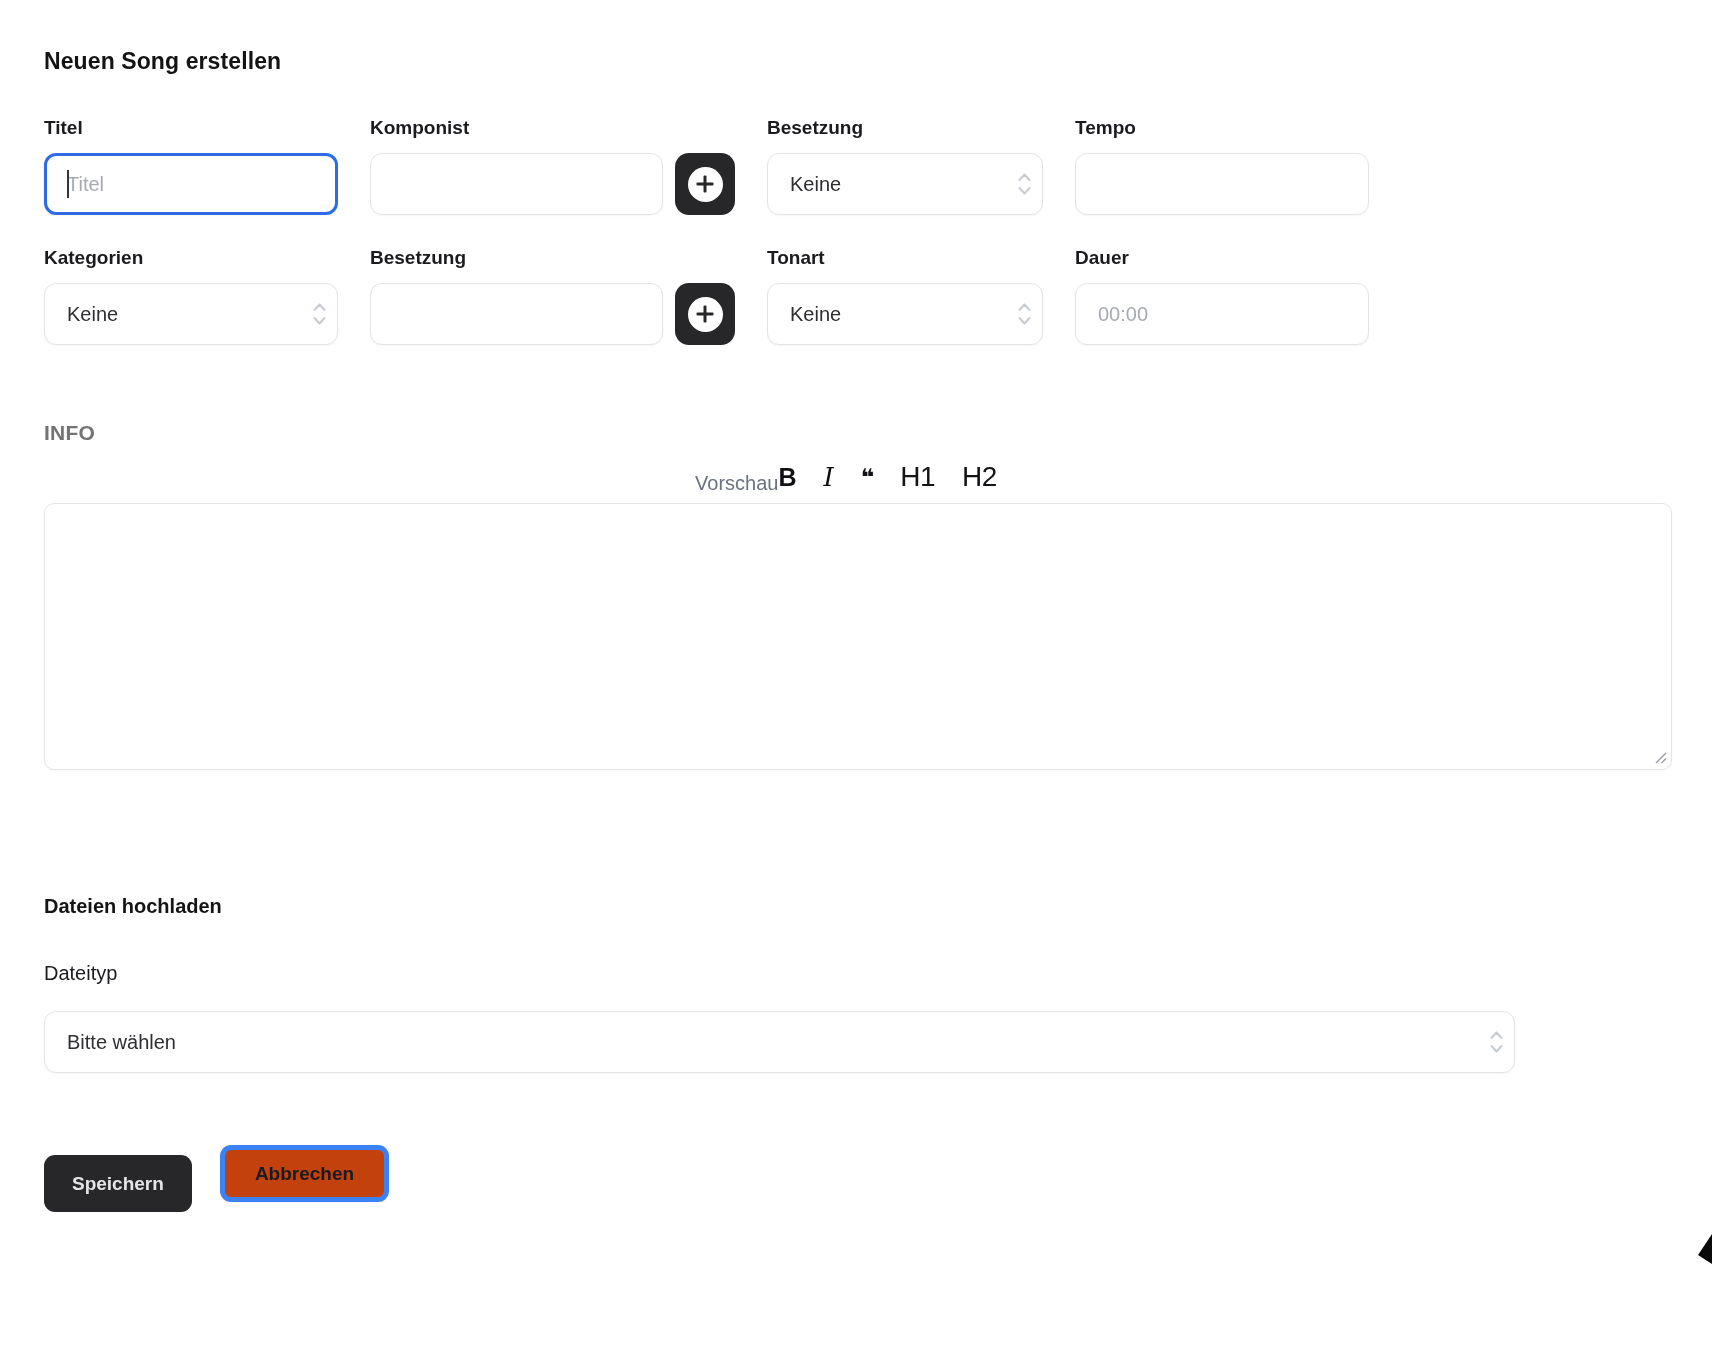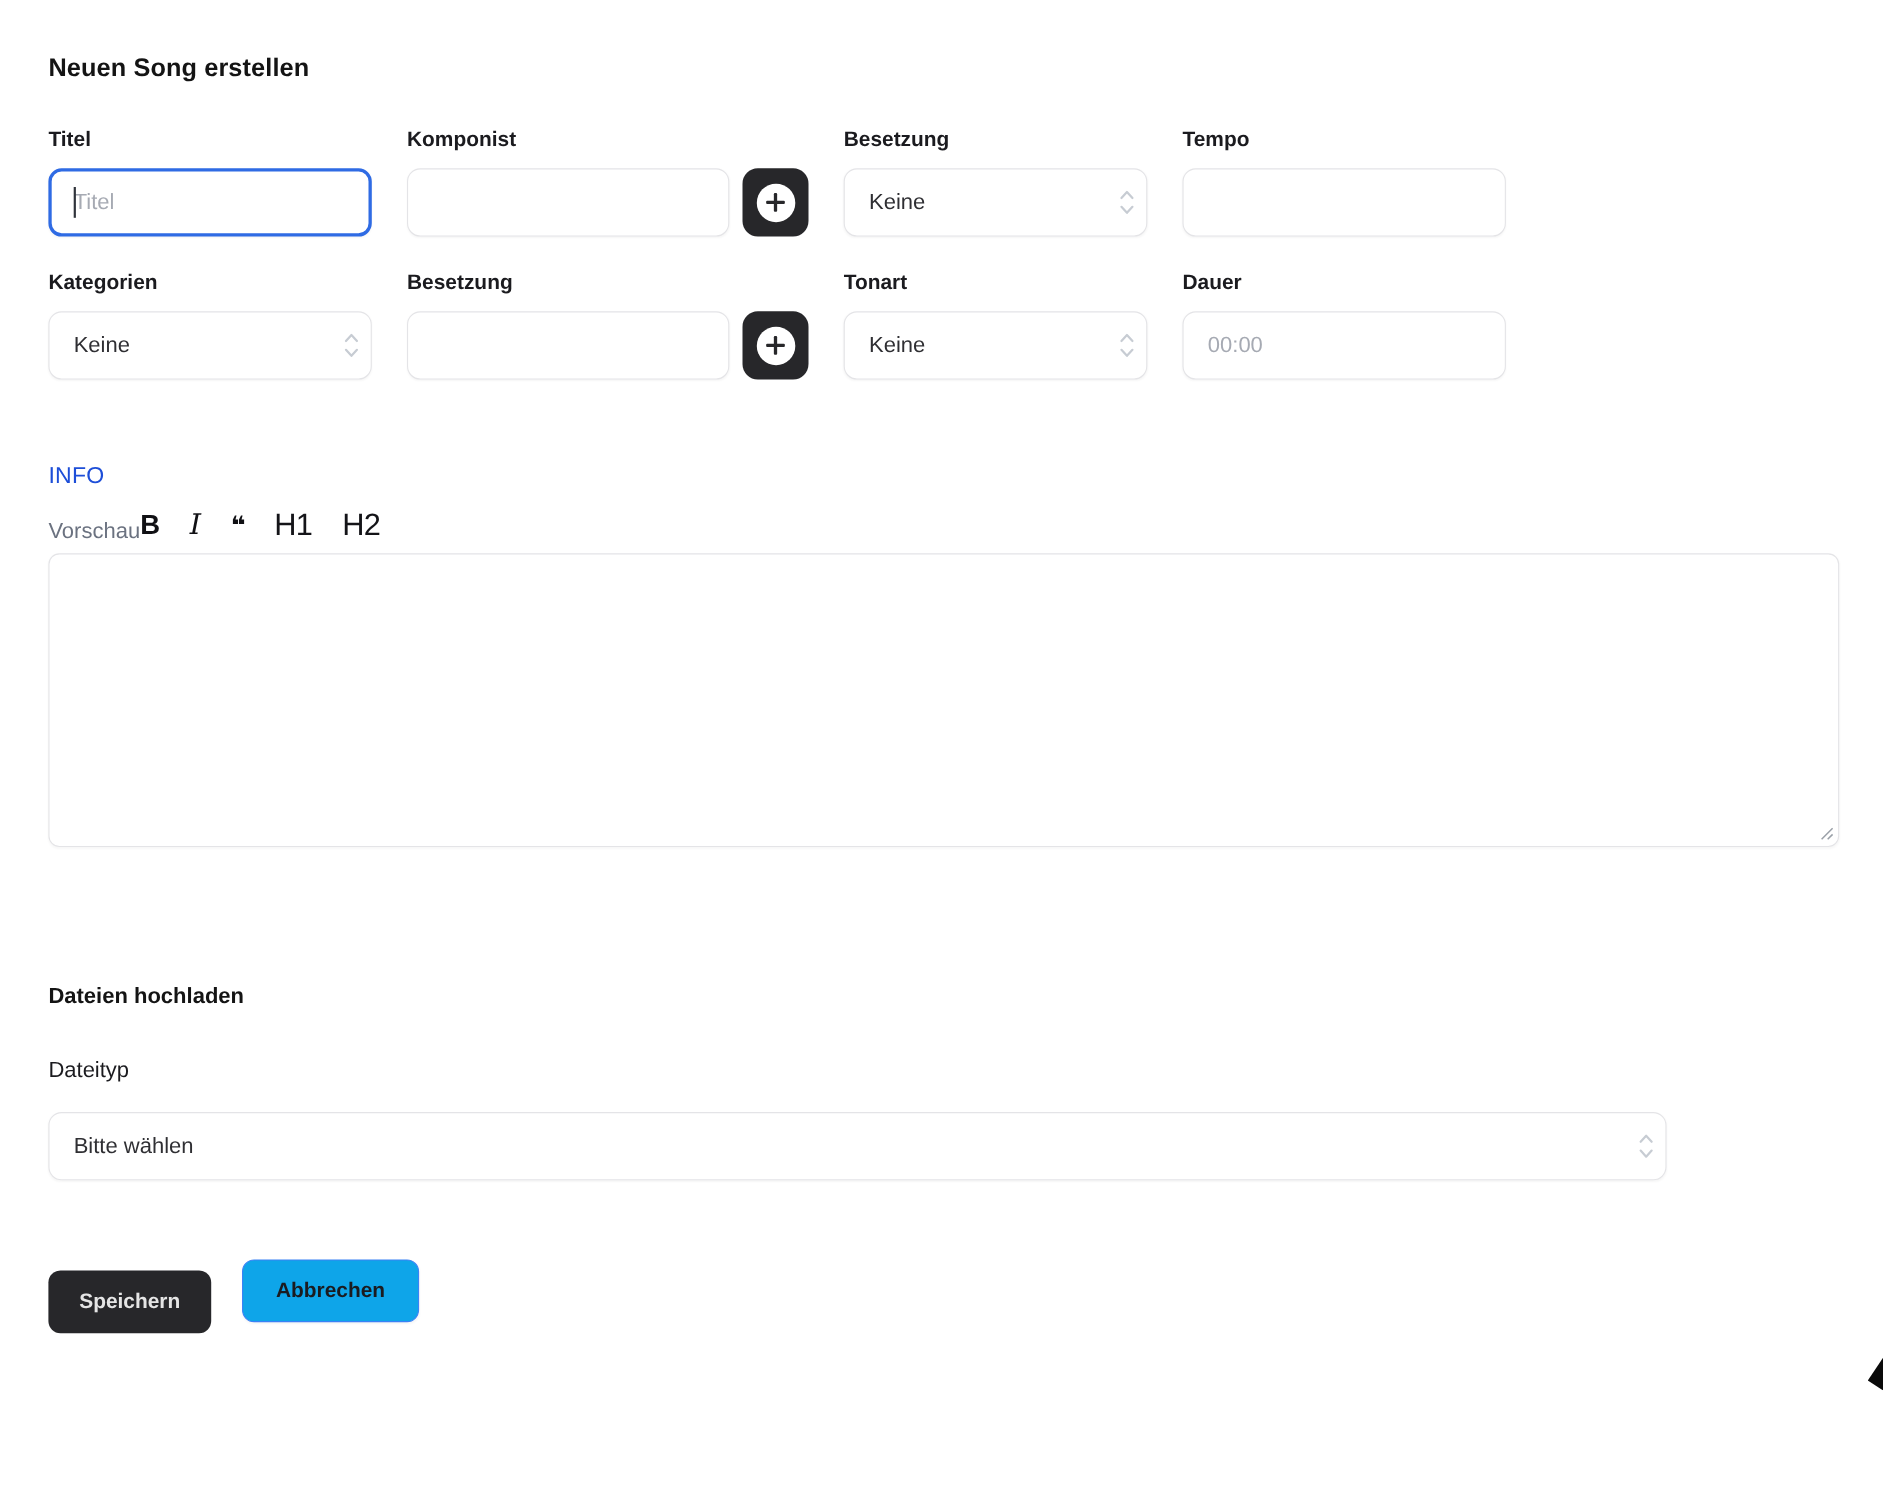--- a/index.html
+++ b/index.html
@@ -58,23 +58,23 @@
   .plus-circle::after { transform:translate(-50%,-50%) rotate(90deg); }
 
   .select-box {
     display:flex; align-items:center; justify-content:space-between;
     padding:0 9px 0 22px; cursor:pointer; user-select:none;
   }
   .select-value { font-size:20px; color:#2f2f33; }
   .chevron-updown { display:block; }
 
   .info-section { margin-top:76px; }
-  .info-label { font-size:21px; font-weight:400; color:#1d4ed8; letter-spacing:0.2px; }
+  .info-label { font-size:21px; font-weight:700; color:#737373; letter-spacing:0.2px; }
   .info-subrow {
-    margin-top:16px; display:flex; align-items:flex-end; justify-content:flex-start;
+    margin-top:16px; display:flex; align-items:flex-end; justify-content:center;
   }
   .preview-tab { font-size:20px; color:#6b7280; cursor:pointer; }
   .editor-toolbar { display:flex; align-items:center; gap:27px; margin-right:20px; padding-bottom:2px; }
   .tb-bold   { font-size:25px; font-weight:700; color:#101014; cursor:pointer; }
   .tb-italic { font-size:26px; font-style:italic; font-family:"DejaVu Serif","Liberation Serif",serif; color:#101014; cursor:pointer; }
   .tb-quote  { font-size:23px; font-weight:700; color:#101014; cursor:pointer; letter-spacing:-1px; }
   .tb-h      { font-size:28px; font-weight:400; color:#141418; cursor:pointer; letter-spacing:-0.5px; }
 
   .editor-wrap { position:relative; margin-top:8px; width:1628px; }
   .editor-area {
@@ -87,21 +87,21 @@
   .resize-handle { position:absolute; right:5px; bottom:6px; width:15px; height:15px; cursor:nwse-resize; }
 
   .upload-heading { margin-top:125px; font-size:20px; font-weight:600; color:#141414; }
   .dateityp-label { margin-top:44px; font-size:20px; font-weight:500; color:#1b1b1f; }
   .filetype-select { margin-top:26px; width:1471px; }
 
   .actions-row { margin-top:62px; display:flex; align-items:center; gap:28px; }
   .btn { height:57px; border-radius:11px; font-family:inherit; font-size:19px; font-weight:600; cursor:pointer; }
   .btn-primary { background:#27272a; color:#e5e5e5; border:none; padding:0 28px;margin-top:20px; }
   .btn-secondary {
-    background:#0ea5e9; color:#1b1b1f; border:1px solid #3b82f6;
+    background:#c2410c; color:#1b1b1f; border:5px solid #3b82f6;
     padding:0 30px; box-shadow:0 1px 2px rgba(0,0,0,0.04);
   }
 
   .edge-artifact {
     position:absolute; right:0; top:1234px; width:14px; height:30px;
     background:#0a0a0a;
     clip-path:polygon(100% 0, 100% 100%, 0 70%);
   }
 </style>
 </head>

